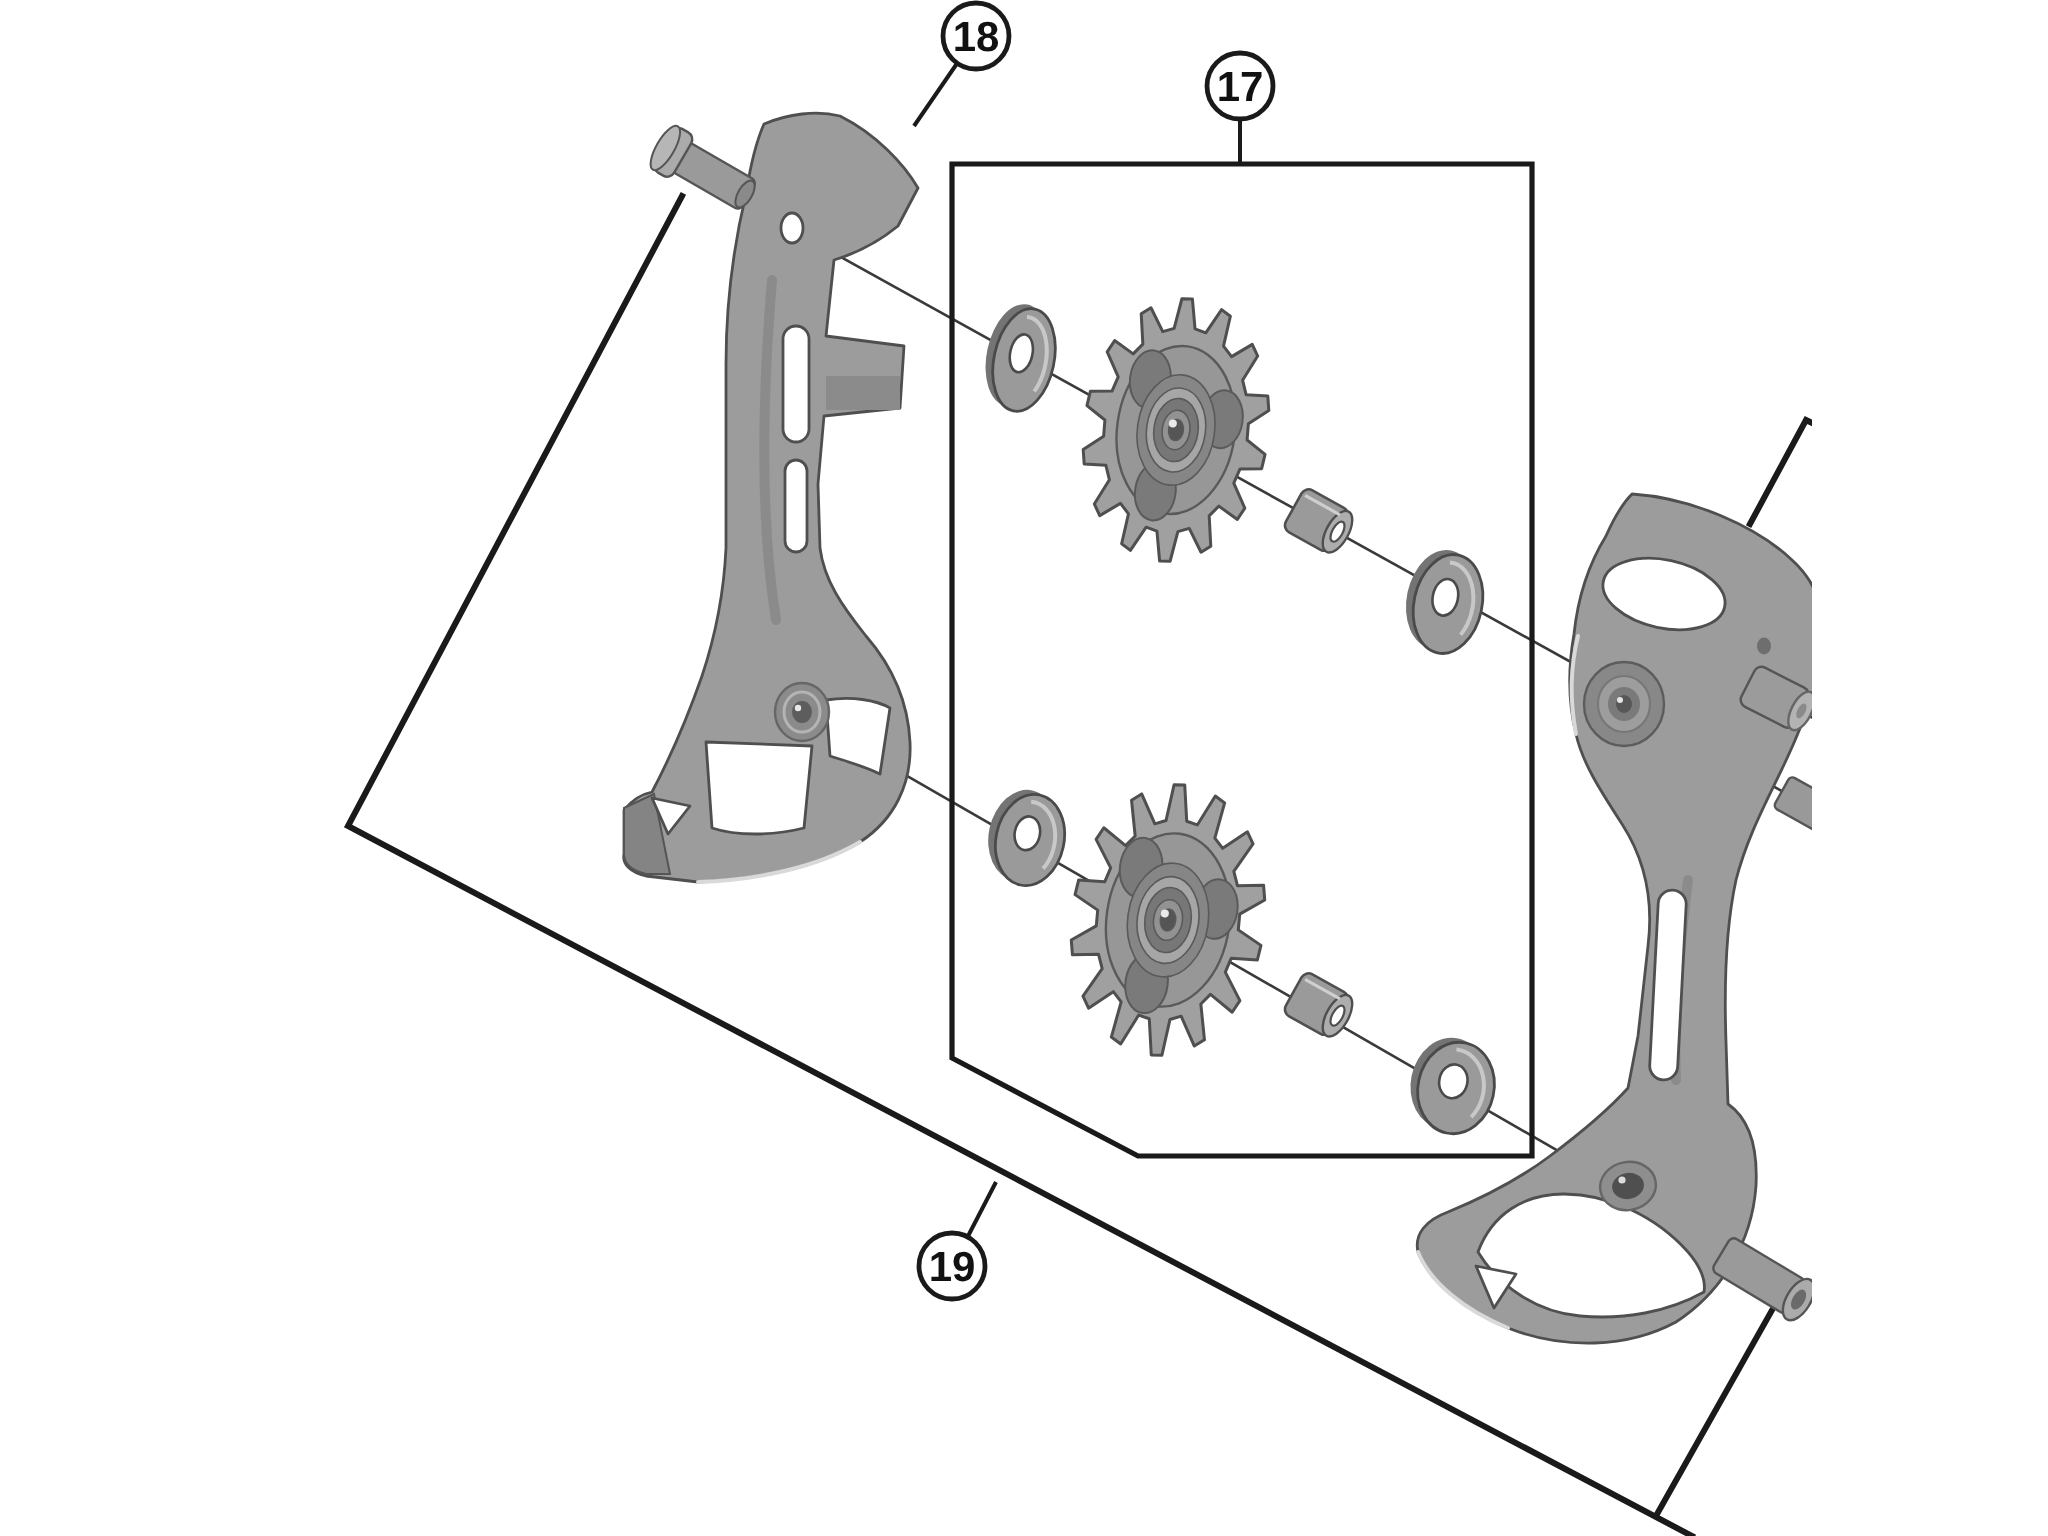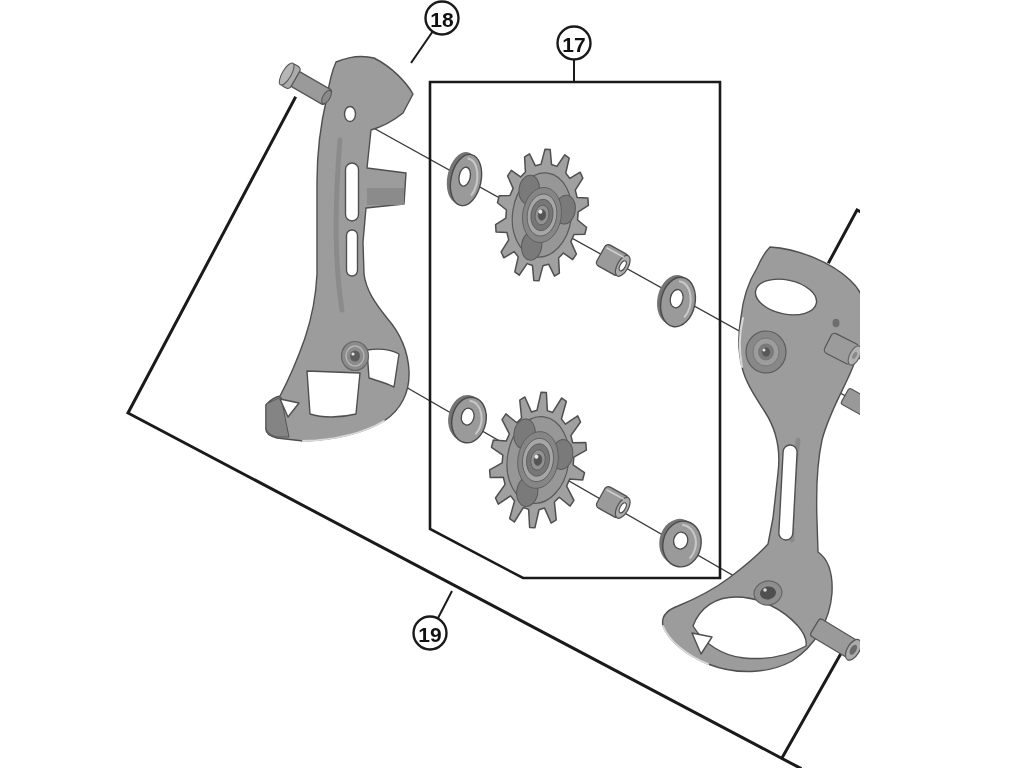--- a/index.html
+++ b/index.html
@@ -1,17 +1,17 @@
 <!DOCTYPE html>
 <html style="--bg: #ffffff; --line: #1a1a1a; --part: #9c9c9c; --pstroke: #4f4f4f;"><head>
 <meta charset="utf-8">
 <style>
   html,body{margin:0;padding:0;background:#fff;}
   .stage{position:relative;width:860px;height:768px;background:var(--bg,#fff);
-         font-family:"Liberation Sans", sans-serif;overflow:hidden;}
+         font-family:"Liberation Sans", sans-serif;overflow:hidden;margin-left:46px;}
   svg{position:absolute;left:0;top:0;}
   .outline{stroke:var(--line,#1a1a1a);stroke-width:3;fill:none;stroke-linecap:square;}
   .boxline{stroke:var(--line,#1a1a1a);stroke-width:2.6;fill:none;}
   .axis{stroke:#3a3a3a;stroke-width:1.3;fill:none;}
   .leader{stroke:var(--line,#1a1a1a);stroke-width:2;fill:none;}
   .callout-circle{fill:#fff;stroke:var(--line,#1a1a1a);stroke-width:2.4;}
   .callout-text{font:bold 21px "Liberation Sans", sans-serif;fill:#111;
                 text-anchor:middle;dominant-baseline:central;}
   .plate{fill:var(--part,#9c9c9c);stroke:var(--pstroke,#4f4f4f);stroke-width:1.4;stroke-linejoin:round;}
   .cut{fill:#fff;stroke:var(--pstroke,#4f4f4f);stroke-width:1.4;stroke-linejoin:round;}

